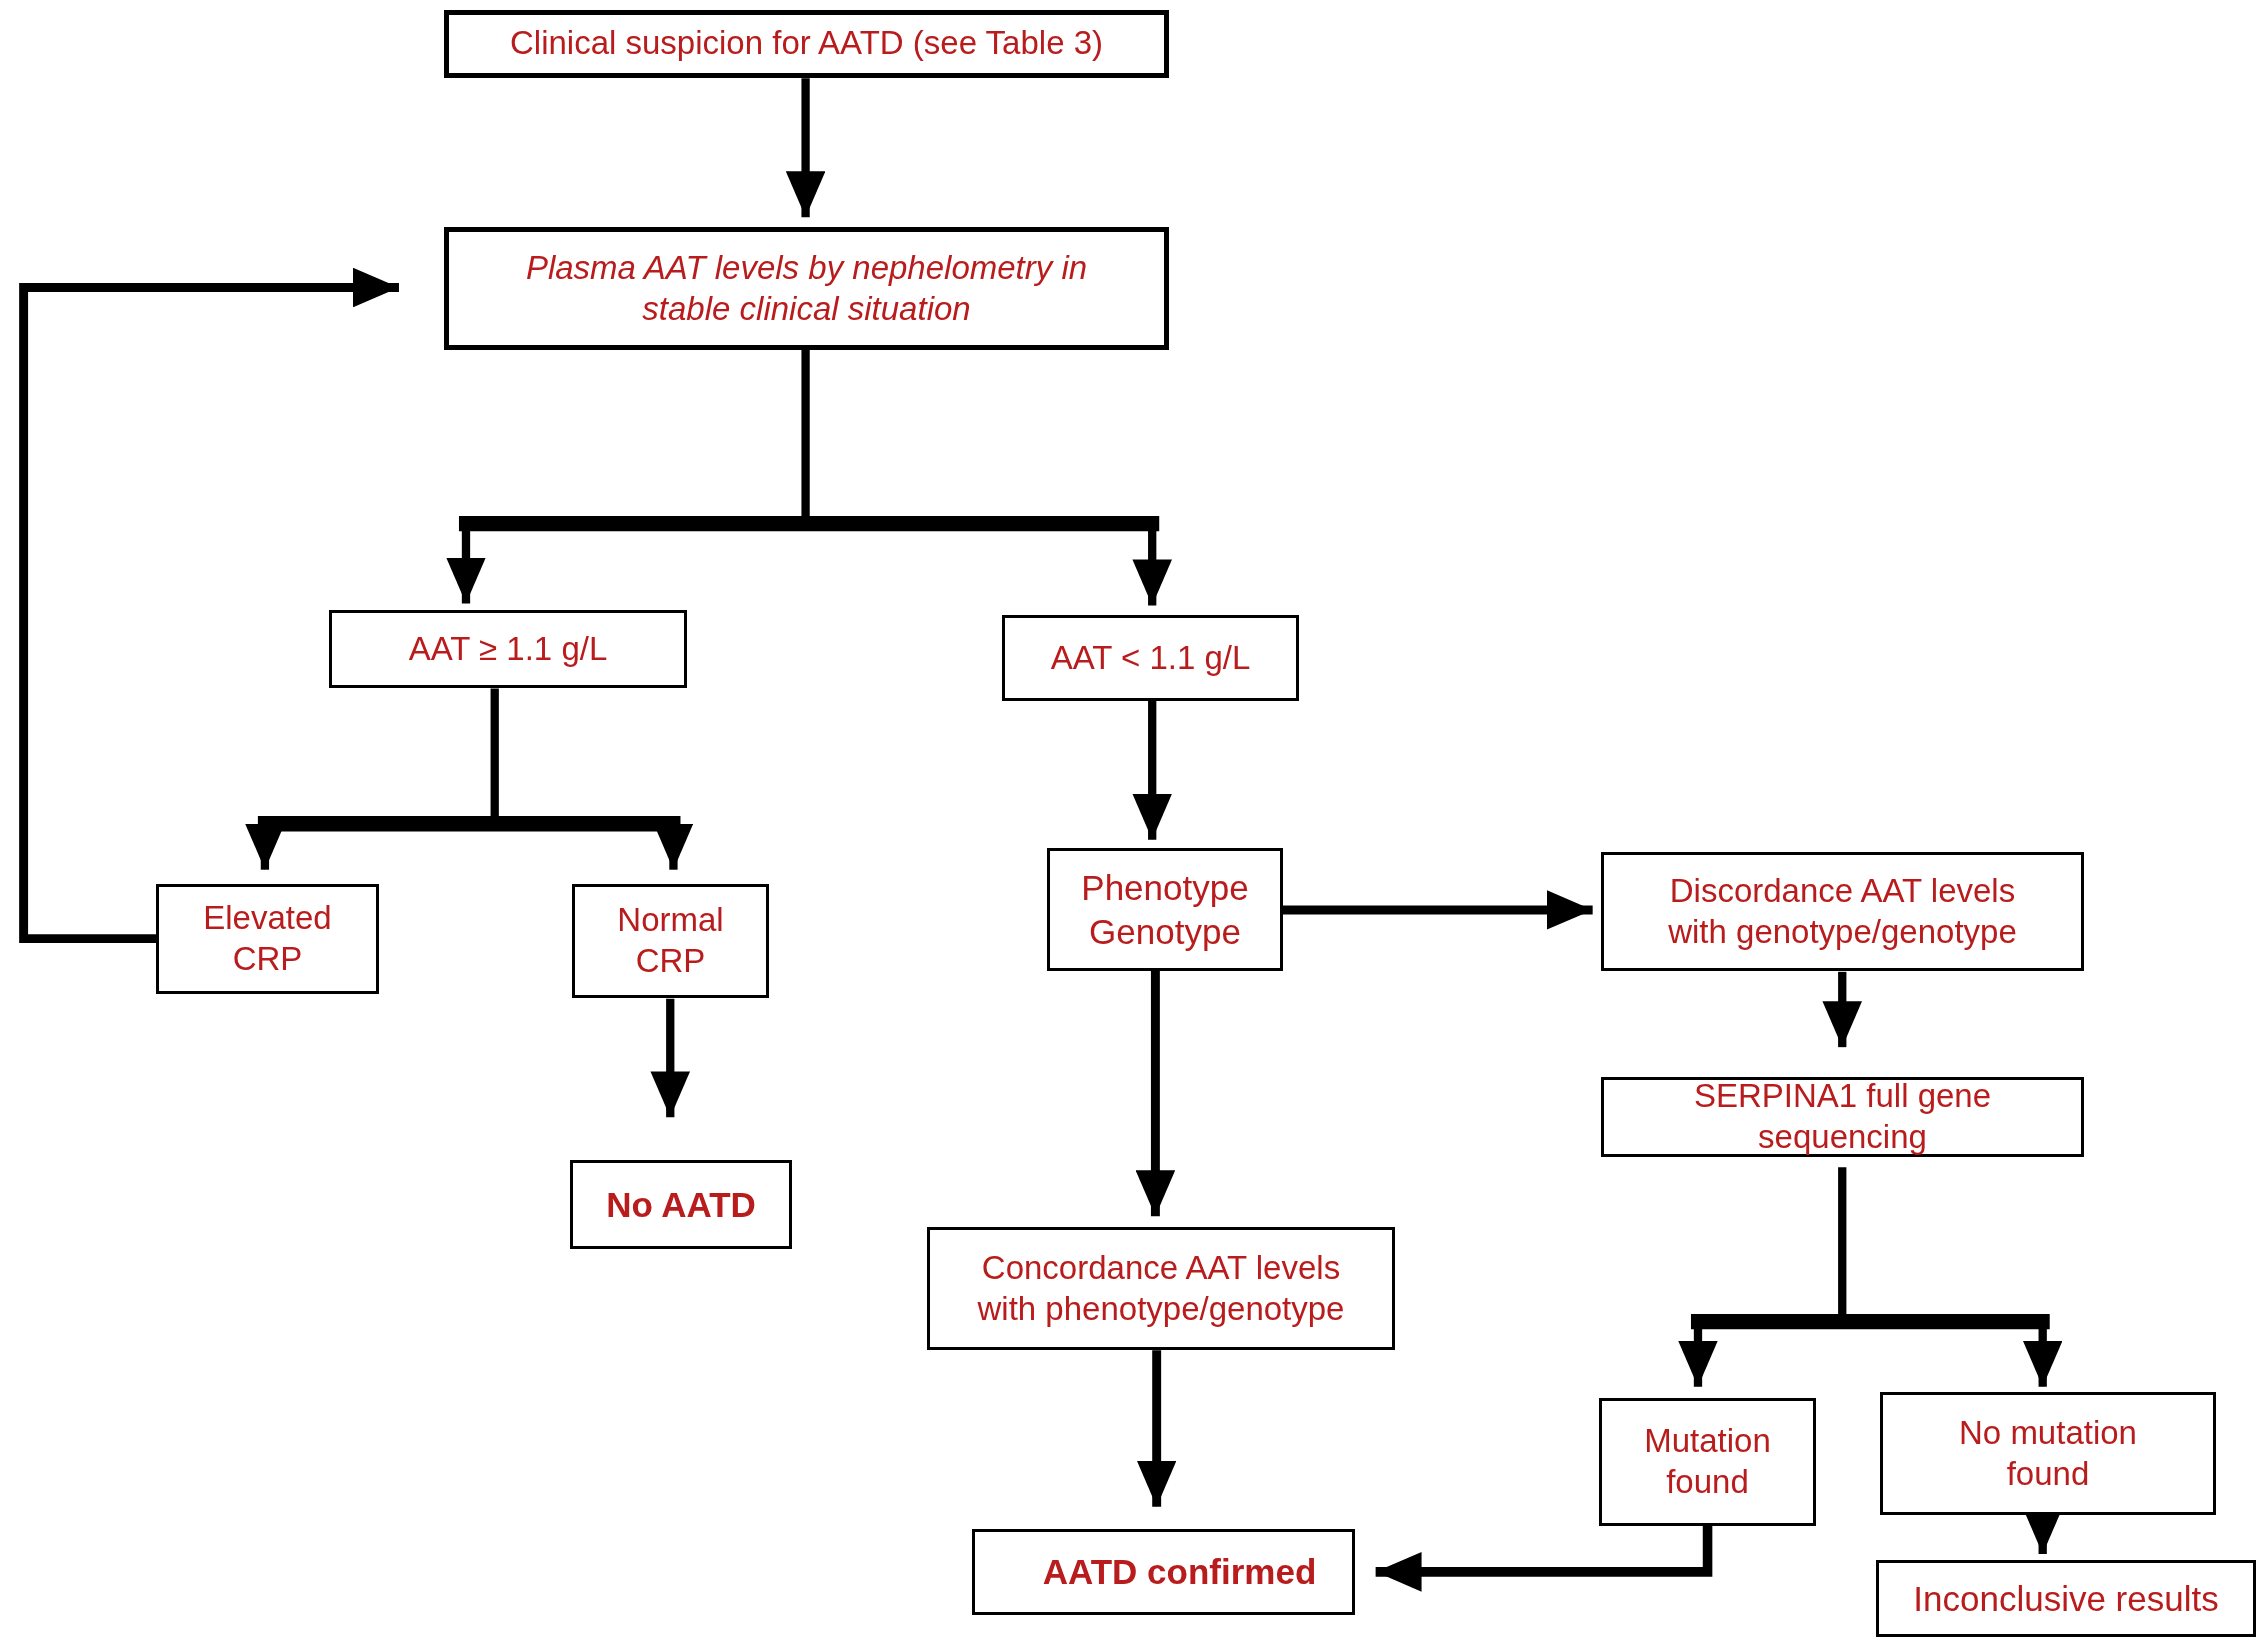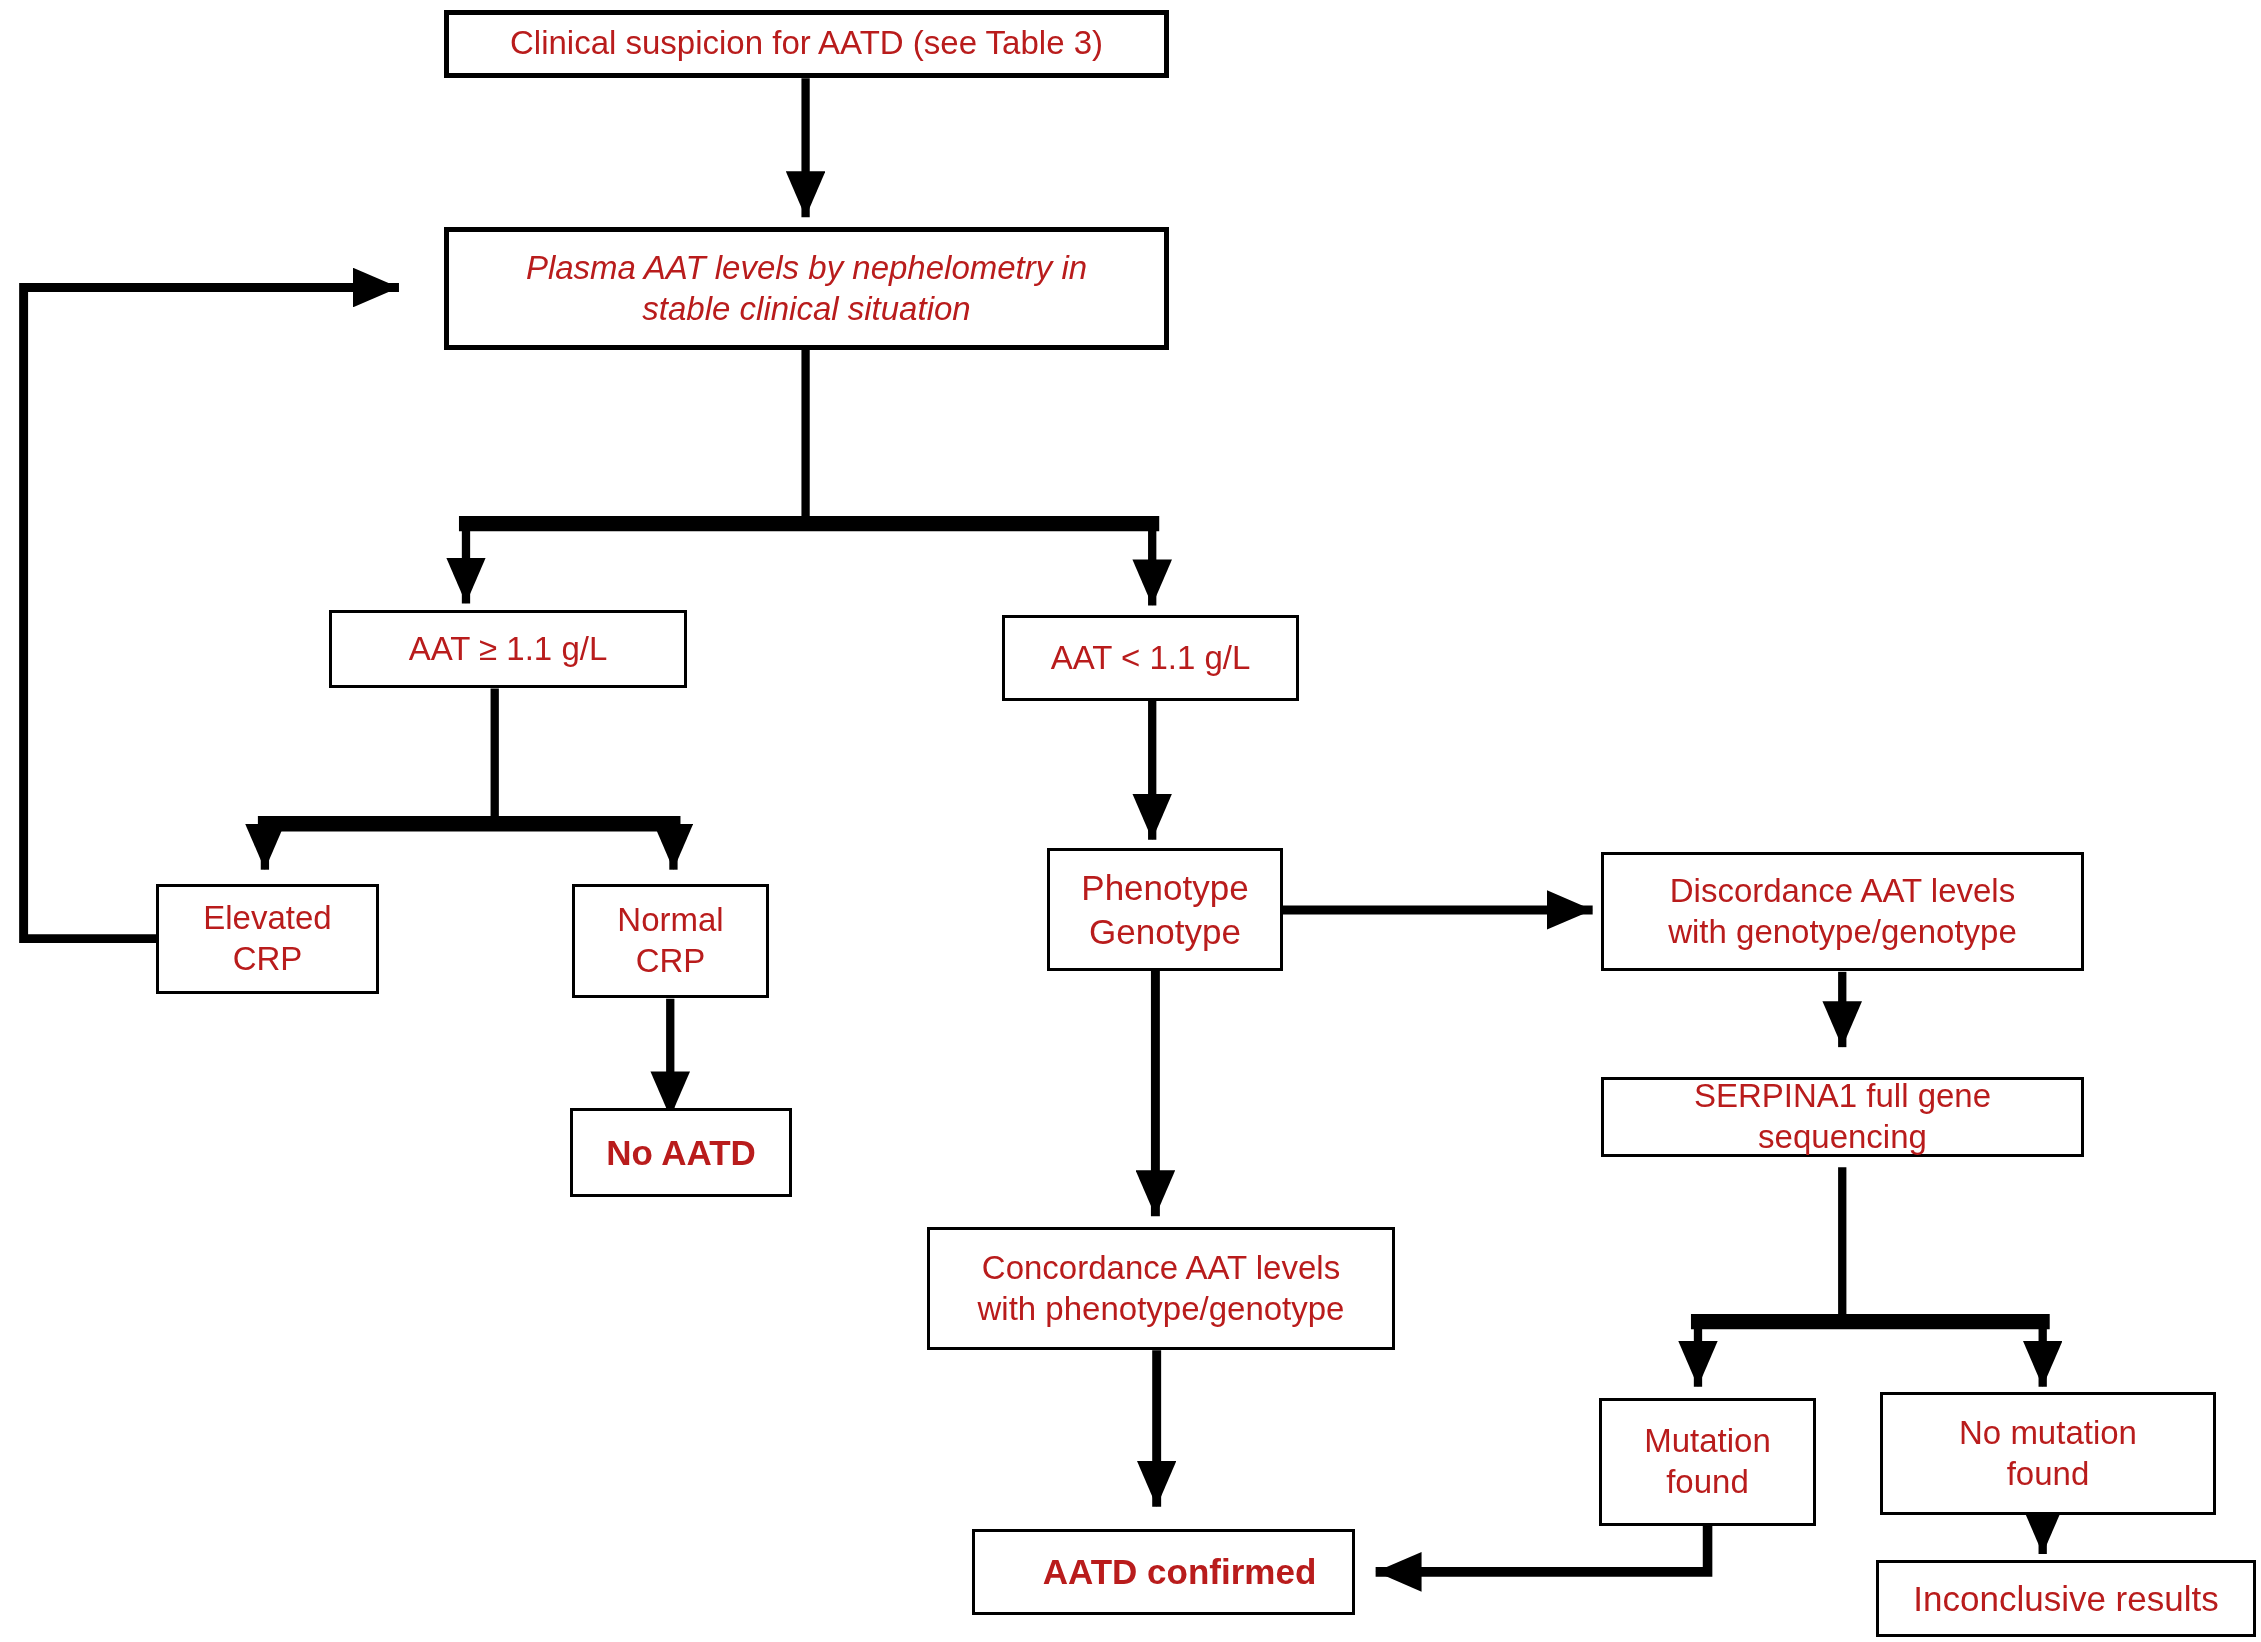--- a/index.html
+++ b/index.html
@@ -113,21 +113,21 @@
   <div class="node" style="left:156px; top:884px; width:223px; height:110px;">
     <span>Elevated
 CRP</span>
   </div>
 
   <div class="node" style="left:572px; top:884px; width:197px; height:114px;">
     <span>Normal
 CRP</span>
   </div>
 
-  <div class="node bold" style="left:570px; top:1108px; width:222px; height:89px;">
+  <div class="node bold" style="left:570px; top:1160px; width:222px; height:89px;">
     <span>No AATD</span>
   </div>
 
   <div class="node big-text" style="left:1047px; top:848px; width:236px; height:123px;">
     <span>Phenotype
 Genotype</span>
   </div>
 
   <div class="node" style="left:1601px; top:852px; width:483px; height:119px;">
     <span>Discordance AAT levels

